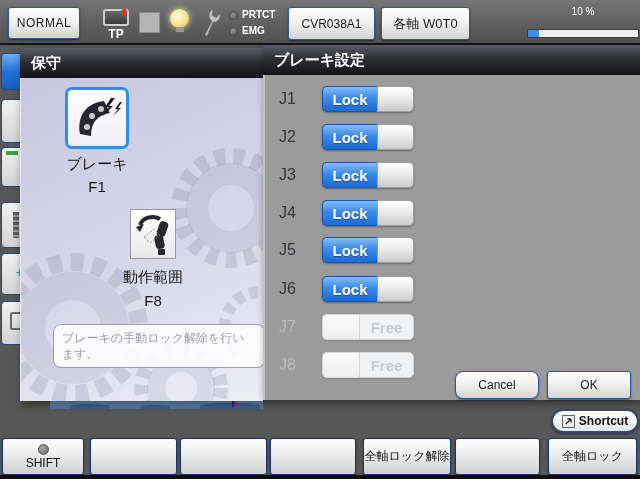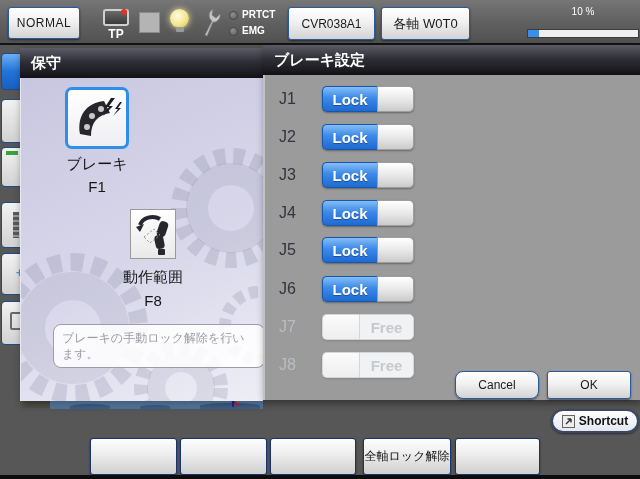--- a/index.html
+++ b/index.html
@@ -287,30 +287,37 @@
   </div>
 
   <div class="shortcut">
     <svg width="13" height="13" viewBox="0 0 13 13">
       <rect x="0.5" y="0.5" width="12" height="12" fill="#ededed" stroke="#666"></rect>
       <path d="M4 9 L9 4 M9 4 L5.5 4 M9 4 L9 7.5" stroke="#333" stroke-width="1.4" fill="none"></path>
     </svg>
     <span>Shortcut</span>
   </div>
 
+  <div class="fk fk1">
+    <div class="shiftdot"></div>
+    <span>SHIFT</span>
+  </div>
   <div class="fk fk2">
     <span></span>
   </div>
   <div class="fk fk3">
     <span></span>
   </div>
   <div class="fk fk4">
     <span></span>
   </div>
   <div class="fk fk5">
     <span>全軸ロック解除</span>
   </div>
   <div class="fk fk6">
     <span></span>
   </div>
+  <div class="fk fk7">
+    <span>全軸ロック</span>
+  </div>
 
   <div class="bottomblack"></div>
 </div>
 
 </body></html>

